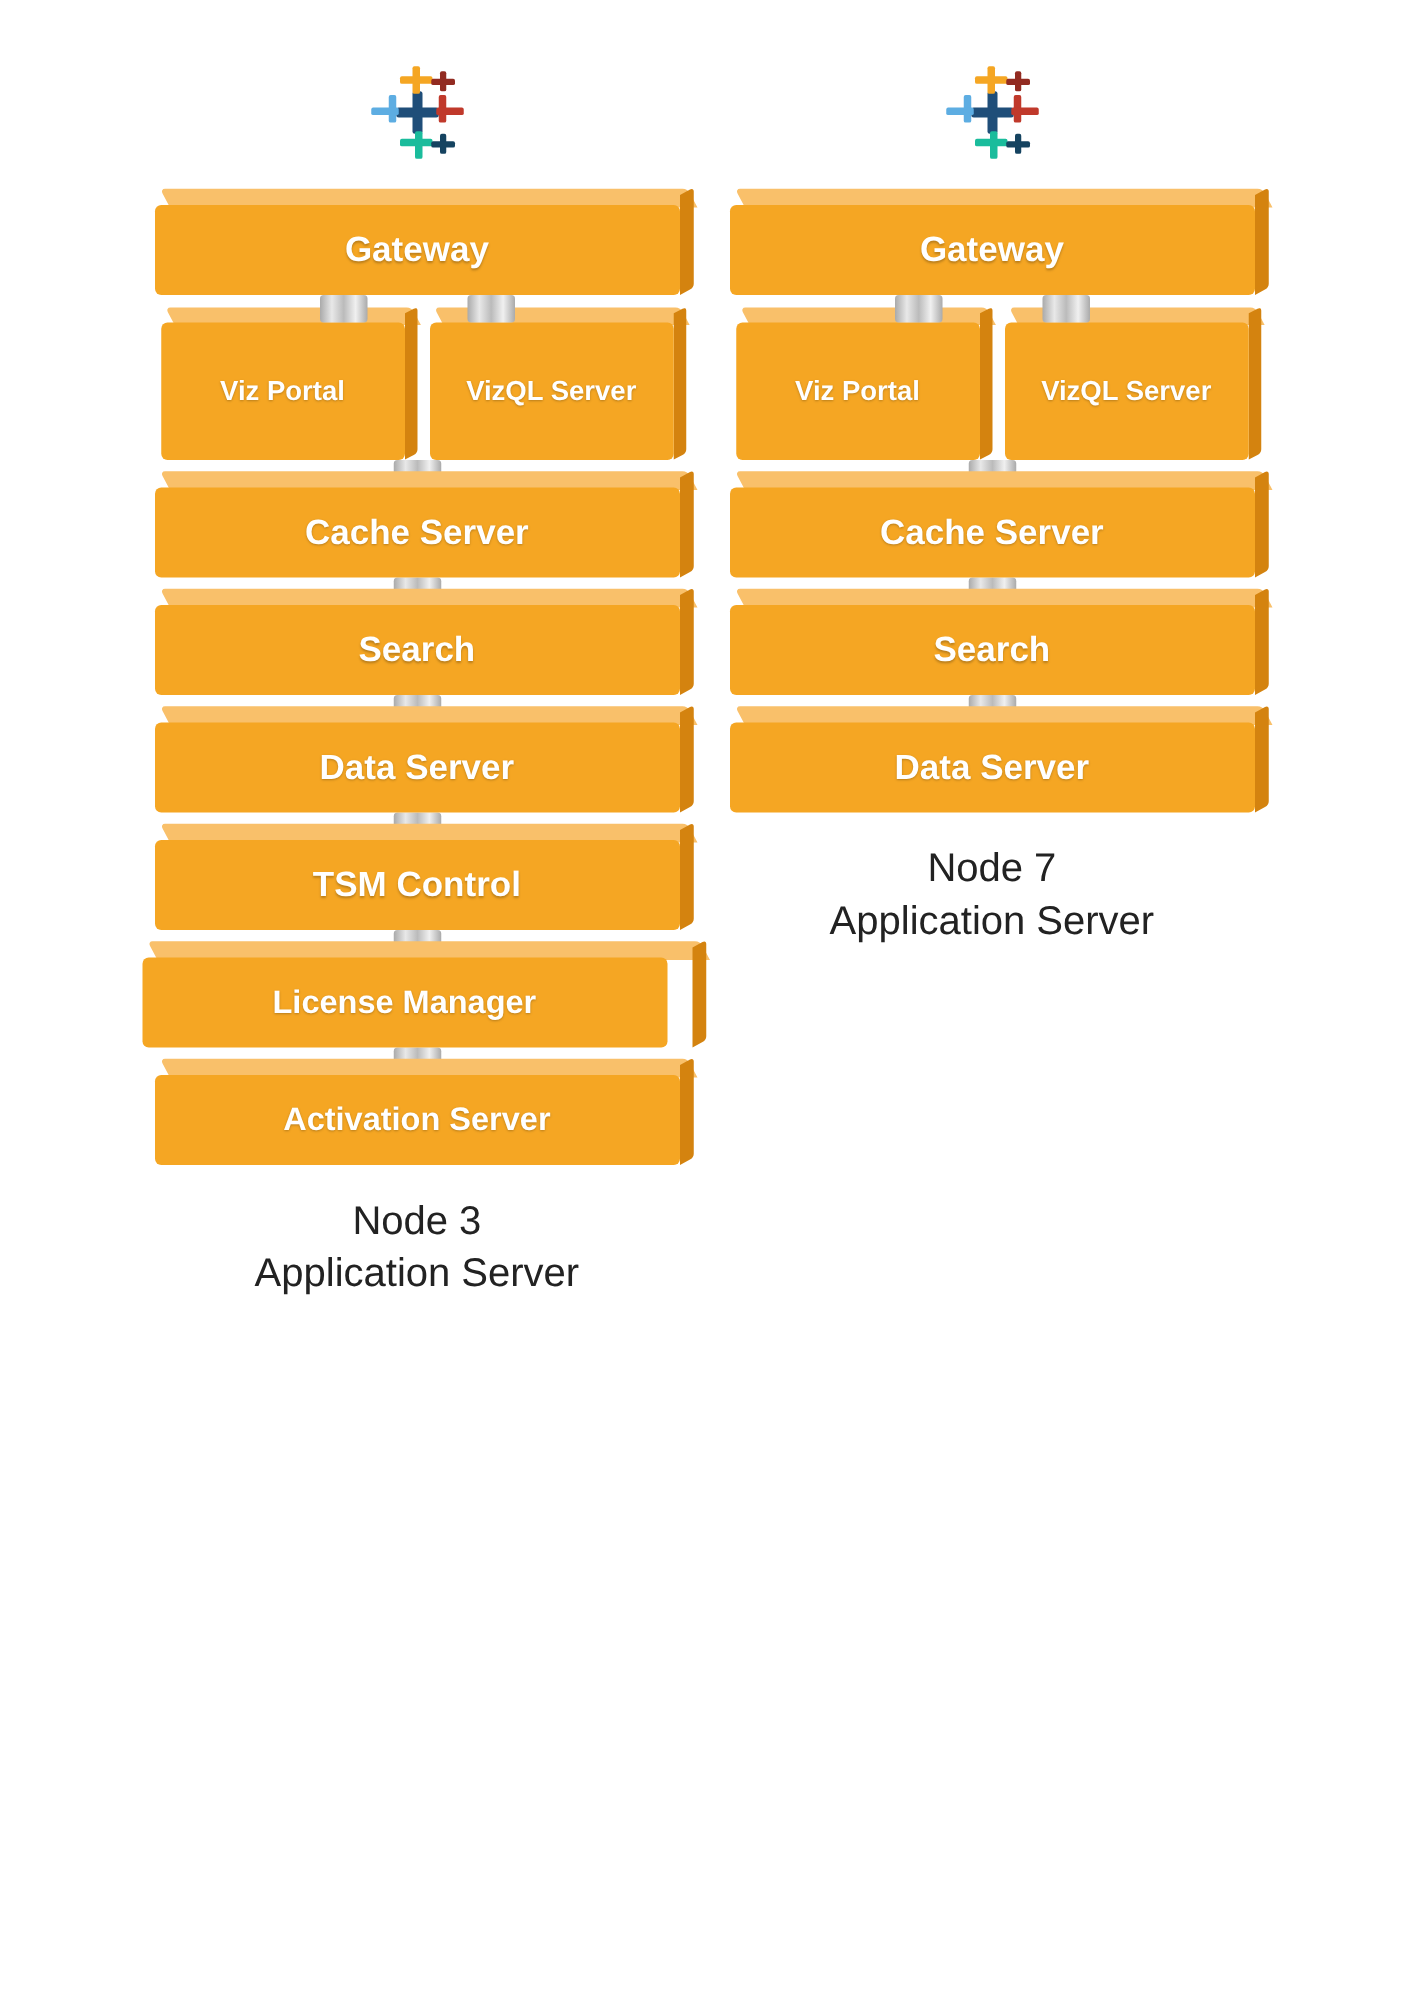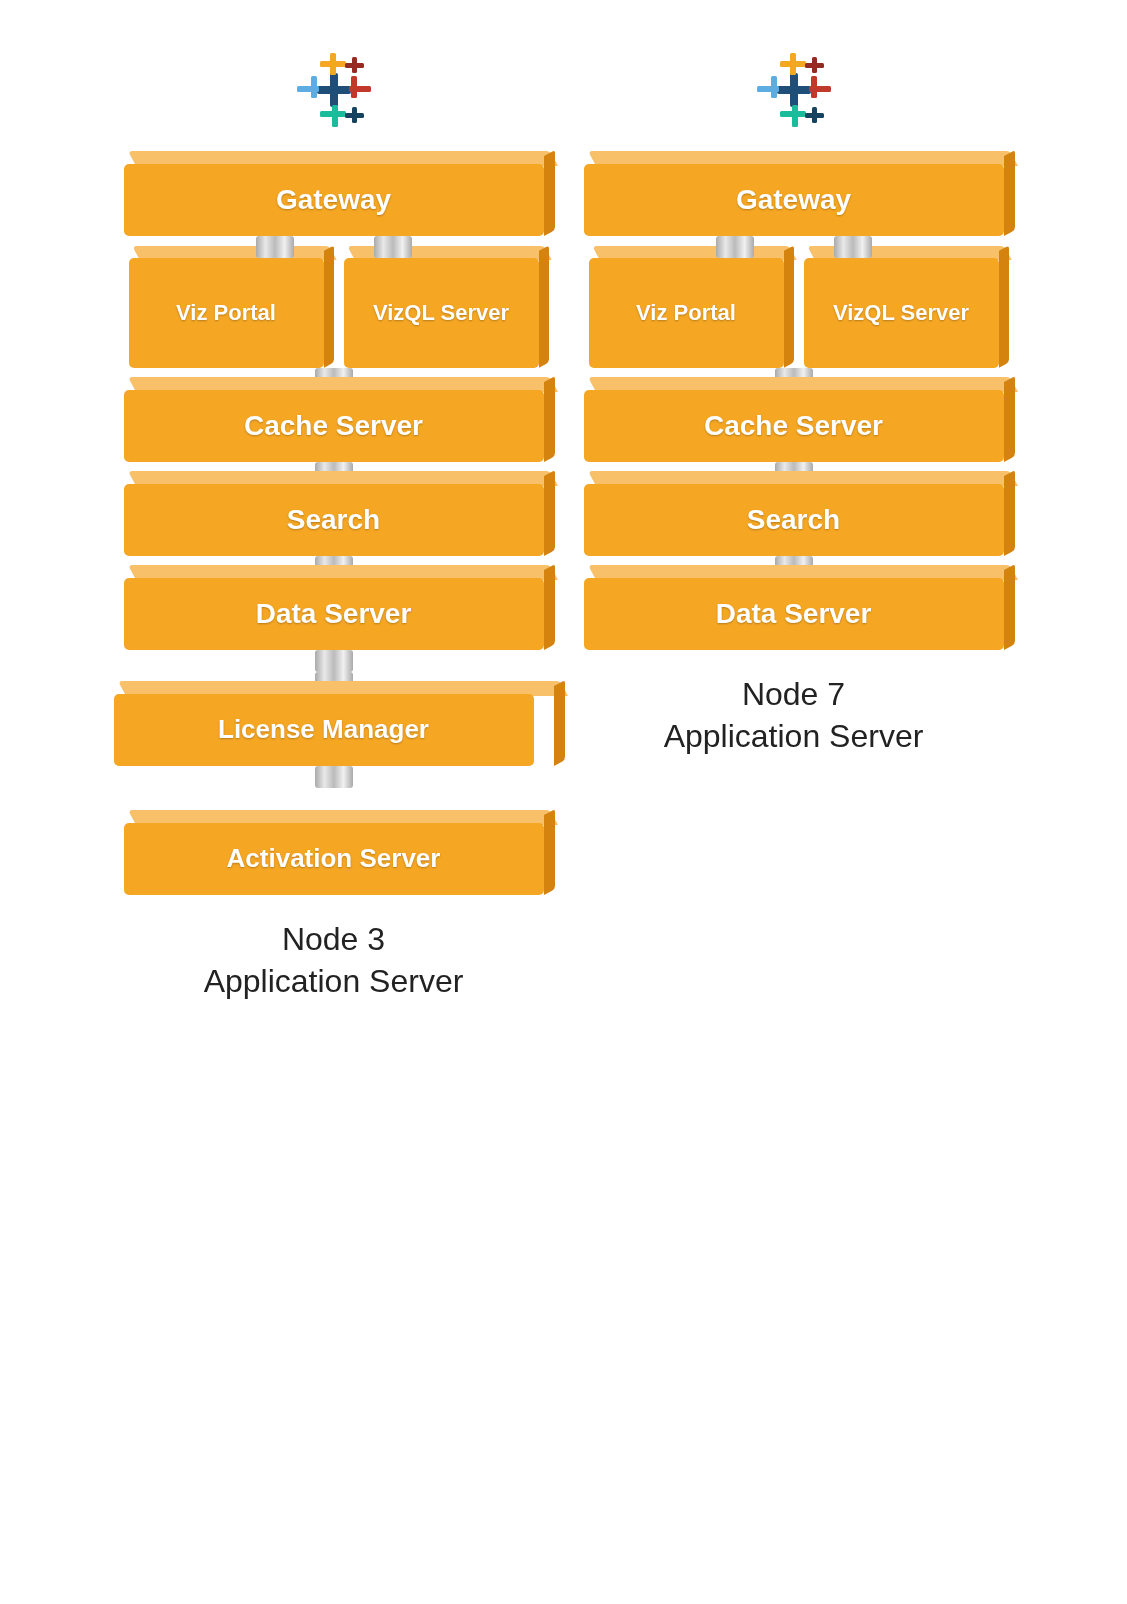--- a/index.html
+++ b/index.html
@@ -189,34 +189,41 @@
     <div class="blk" style="width:420px; margin-bottom:0;">
       <div style="left:8px; right:-10px; top:-13px; height:15px; background:#f9c06a; border-radius:4px 4px 0 0; position:absolute; z-index:2; transform:skewX(28deg);"></div>
       <div style="right:-11px; top:-11px; bottom:3px; width:11px; background:#d4830f; border-radius:0 3px 3px 0; position:absolute; z-index:2; transform:skewY(-28deg);"></div>
       <div style="width:420px; height:72px; position:relative; z-index:3; border-radius:5px; background:#f5a623; display:flex; align-items:center; justify-content:center;">
         <span class="blk-label" style="font-size:28px;">Data Server</span>
       </div>
     </div>
 
     <div style="width:38px; height:22px; background:linear-gradient(to right, #aaa, #e8e8e8, #bbb, #f0f0f0, #aaa); border-radius:3px; margin:0 auto;"></div>
 
+    <div class="blk" style="width:420px; margin-bottom:0;">
+      <div style="left:8px; right:-10px; top:-13px; height:15px; background:#f9c06a; border-radius:4px 4px 0 0; position:absolute; z-index:2; transform:skewX(28deg);"></div>
+      <div style="right:-11px; top:-11px; bottom:3px; width:11px; background:#d4830f; border-radius:0 3px 3px 0; position:absolute; z-index:2; transform:skewY(-28deg);"></div>
+      <div style="width:420px; height:72px; position:relative; z-index:3; border-radius:5px; background:#f5a623; display:flex; align-items:center; justify-content:center;">
+        <span class="blk-label" style="font-size:28px;">TSM Control</span>
+      </div>
+    </div>
 
     <div style="width:38px; height:22px; background:linear-gradient(to right, #aaa, #e8e8e8, #bbb, #f0f0f0, #aaa); border-radius:3px; margin:0 auto;"></div>
 
     <div class="blk" style="width:440px; margin-bottom:0;">
       <div style="left:8px; right:-10px; top:-13px; height:15px; background:#f9c06a; border-radius:4px 4px 0 0; position:absolute; z-index:2; transform:skewX(28deg);"></div>
       <div style="right:-11px; top:-11px; bottom:3px; width:11px; background:#d4830f; border-radius:0 3px 3px 0; position:absolute; z-index:2; transform:skewY(-28deg);"></div>
       <div style="width:420px; height:72px; position:relative; z-index:3; border-radius:5px; background:#f5a623; display:flex; align-items:center; justify-content:center;">
         <span class="blk-label" style="font-size:26px;">License Manager</span>
       </div>
     </div>
 
     <div style="width:38px; height:22px; background:linear-gradient(to right, #aaa, #e8e8e8, #bbb, #f0f0f0, #aaa); border-radius:3px; margin:0 auto;"></div>
 
-    <div class="blk" style="width:420px; margin-bottom:0;margin-top:35px;">
+    <div class="blk" style="width:420px; margin-bottom:0;">
       <div style="left:8px; right:-10px; top:-13px; height:15px; background:#f9c06a; border-radius:4px 4px 0 0; position:absolute; z-index:2; transform:skewX(28deg);"></div>
       <div style="right:-11px; top:-11px; bottom:3px; width:11px; background:#d4830f; border-radius:0 3px 3px 0; position:absolute; z-index:2; transform:skewY(-28deg);"></div>
       <div style="width:420px; height:72px; position:relative; z-index:3; border-radius:5px; background:#f5a623; display:flex; align-items:center; justify-content:center;">
         <span class="blk-label" style="font-size:26px;">Activation Server</span>
       </div>
     </div>
 
     <div class="node-label">
       <span>Node 3</span><br>
       <span>Application Server</span>

